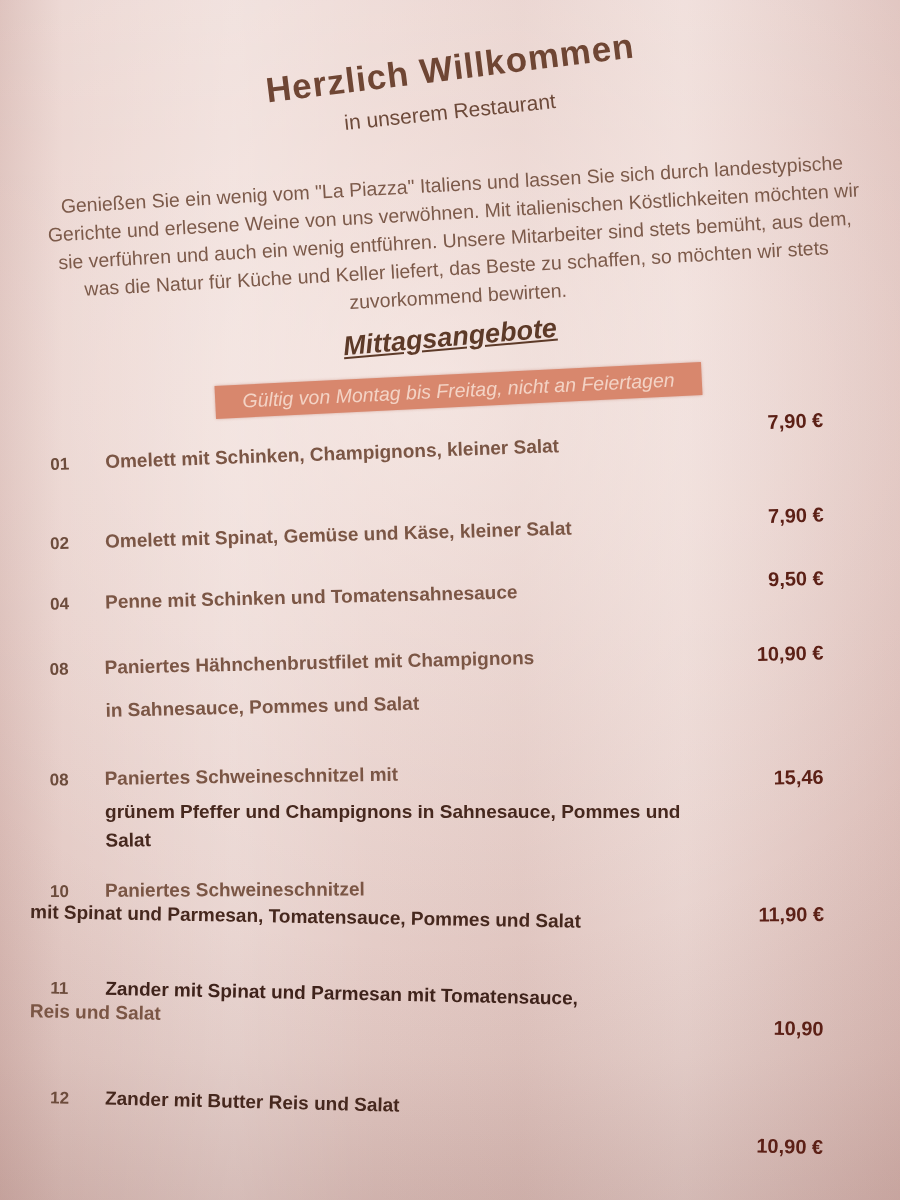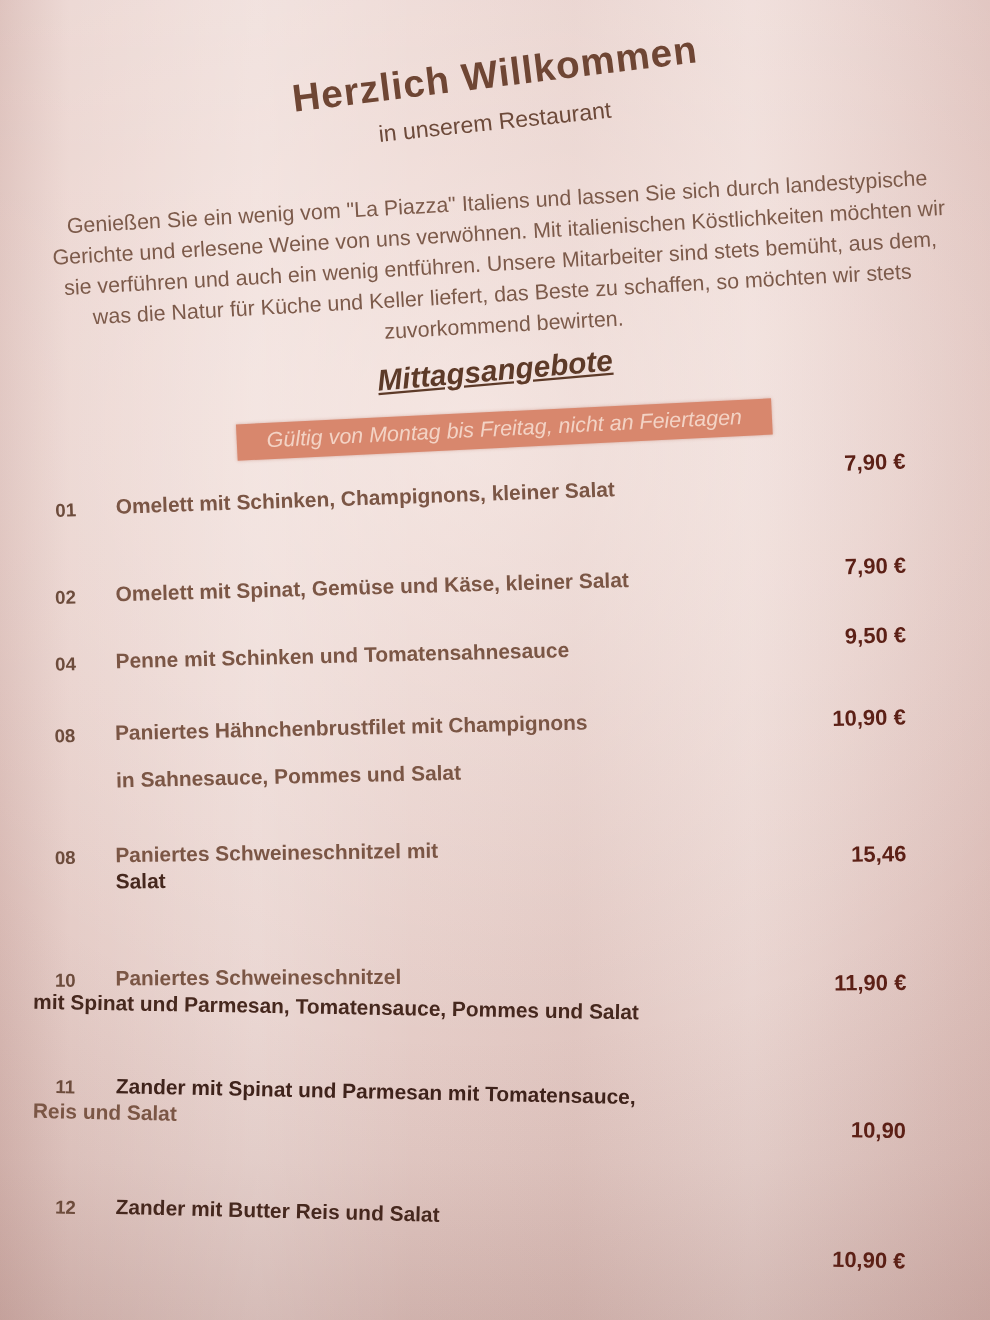--- a/index.html
+++ b/index.html
@@ -79,21 +79,21 @@
   }
 
   
   .r01 { top: 438px; transform: rotate(-2deg); }   .r01 .price { top: -16px; }
   .r02 { top: 520px; transform: rotate(-1.6deg); } .r02 .price { top: -6px; }
   .r04 { top: 582px; transform: rotate(-1.4deg); } .r04 .price { top: -6px; }
   .r08 { top: 648px; transform: rotate(-1.3deg); } .r08 .price { top: 2px; }
   .r08 .line2 { margin-top: 19px; }
   .r09 { top: 762px; transform: rotate(-0.8deg); } .r09 .price { top: 9px; }
   .r09 .line2 { margin-top: 14px; transform: rotate(0.8deg); }
-  .r10 { top: 877px; transform: rotate(-0.3deg); } .r10 .price { top: 8px; }
+  .r10 { top: 877px; transform: rotate(-0.3deg); } .r10 .price { top: 28px; }
   .r10 .line2 { margin-top: 5px; transform: rotate(1.3deg); }
   .r11 { top: 984px; transform: rotate(1.2deg); }  .r11 .price { top: 26px; }
   .r12 { top: 1095px; transform: rotate(1.4deg); } .r12 .price { top: 32px; }
 </style>
 </head>
 <body>
 
 <div class="photo-overlay"></div>
 
 <div class="t-title">Herzlich Willkommen</div>
@@ -140,20 +140,21 @@
     <span class="line">Paniertes Hähnchenbrustfilet mit Champignons</span>
     <span class="line line2">in Sahnesauce, Pommes und Salat</span>
   </div>
   <span class="price">10,90 €</span>
 </div>
 
 <div class="row r09">
   <span class="num">08</span>
   <div class="itemtext">
     <span class="line">Paniertes Schweineschnitzel  mit</span>
+    <span class="line line2 dark">grünem Pfeffer und Champignons in Sahnesauce, Pommes und</span>
     <span class="line dark">Salat</span>
   </div>
   <span class="price">15,46</span>
 </div>
 
 <div class="row r10">
   <span class="num">10</span>
   <div class="itemtext">
     <span class="line">Paniertes Schweineschnitzel</span>
     <span class="line line2 dark outdent">mit  Spinat und Parmesan, Tomatensauce, Pommes und Salat</span>

